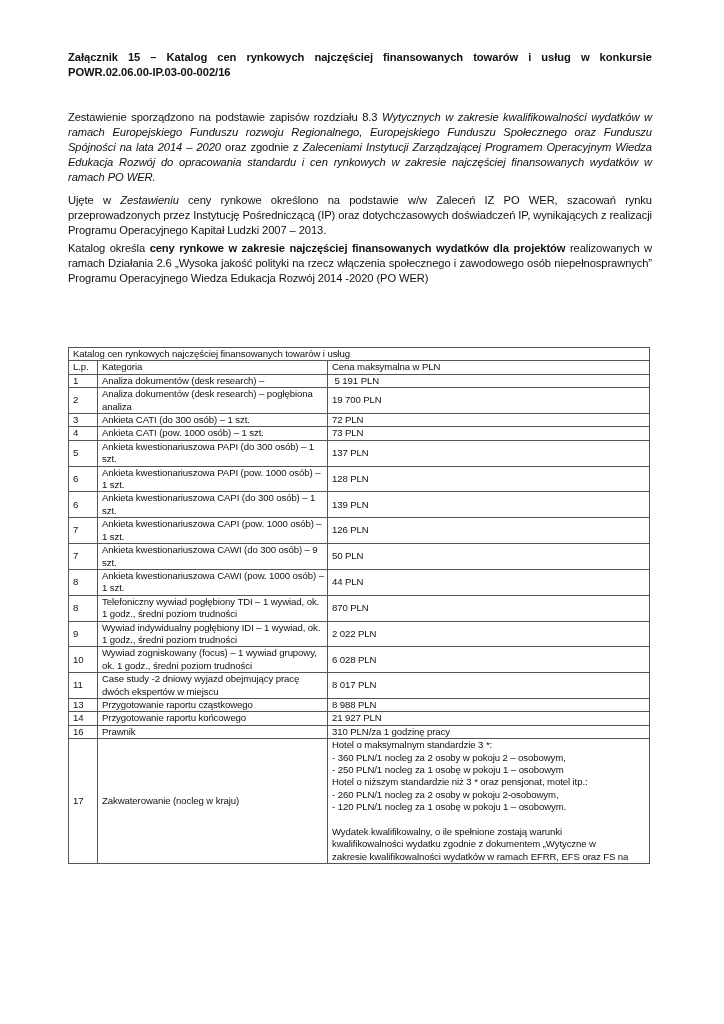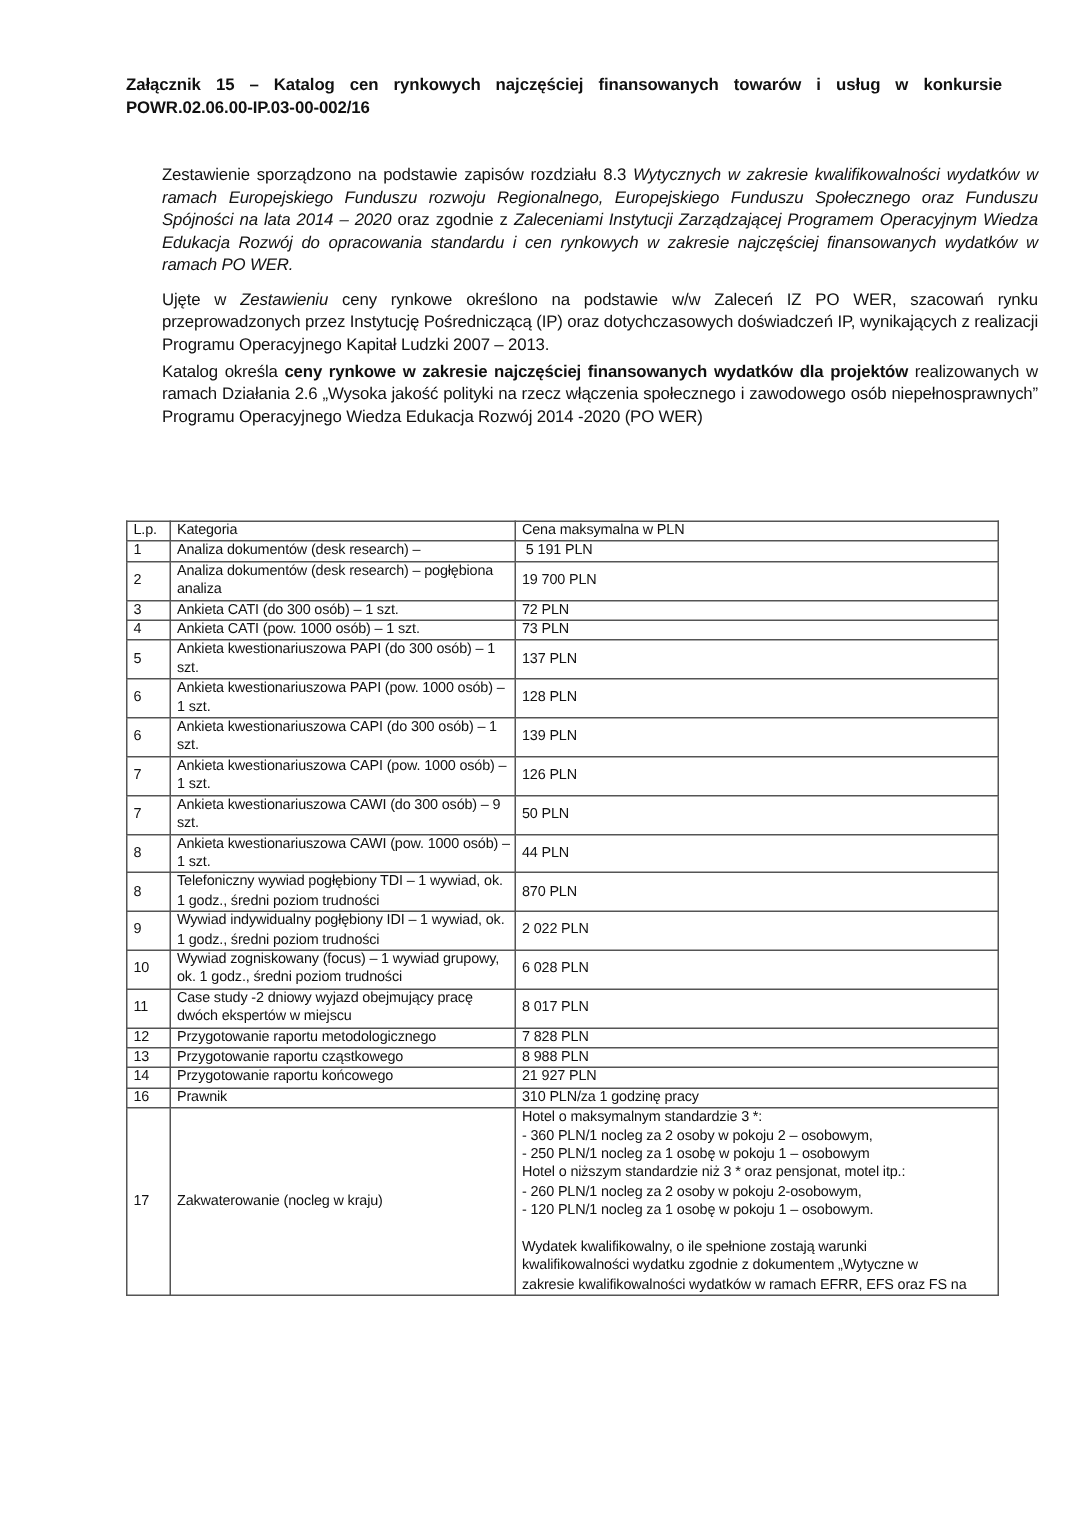--- a/index.html
+++ b/index.html
@@ -1,31 +1,30 @@
 <!DOCTYPE html>
 <html><head>
 <meta charset="utf-8">
 <style>
   html, body { margin: 0; padding: 0; background: #ffffff; }
   body {
     width: 724px; height: 1024px; position: relative; overflow: hidden;
     font-family: "Liberation Sans", "DejaVu Sans", sans-serif;
     color: #111111;
   }
-  .page { position: absolute; left: 16px; top: 0; width: 668px; height: 1024px; }
+  .page { position: absolute; left: 0; top: 0; width: 668px; height: 1024px; }
   .title {
     position: absolute; left: 68px; top: 50px; width: 584px;
     font-size: 11.2px; font-weight: bold; line-height: 15px;
     text-align: justify; letter-spacing: -0.05px;
   }
   .para {
     position: absolute; left: 68px; width: 584px;
     font-size: 11.2px; line-height: 15px; text-align: justify;
     letter-spacing: -0.1px;
-    margin-left: 24px;
   }
   .para i { font-style: italic; }
   .para b { font-weight: bold; }
   #p1 { top: 110px; }
   #p2 { top: 193px; }
   #p3 { top: 241px; }
   #p4 { top: 297px; }
 
   table.catalog {
     position: absolute; left: 68px; top: 347px; width: 581px;
@@ -59,20 +58,23 @@
   <div class="para" id="p3"><span>Katalog określa </span><b>ceny rynkowe w zakresie najczęściej finansowanych wydatków dla projektów</b><span> realizowanych w ramach Działania 2.6 „Wysoka jakość polityki na rzecz włączenia społecznego i zawodowego osób niepełnosprawnych” Programu Operacyjnego Wiedza Edukacja Rozwój 2014 -2020 (PO WER)</span></div>
 
 
   <table class="catalog">
     <colgroup>
         <col class="c1">
         <col class="c2">
         <col class="c3">
       </colgroup>
     <tbody>
+      <tr class="single">
+        <td colspan="3">Katalog cen rynkowych  najczęściej finansowanych towarów i usług</td>
+      </tr>
       <tr class="single">
         <td>L.p.</td>
         <td>Kategoria</td>
         <td>Cena maksymalna w PLN</td>
       </tr>
 
       <tr class="single">
         <td class="lp">1</td>
         <td>Analiza dokumentów (desk research) –</td>
         <td style="white-space:pre"> 5 191 PLN</td>
@@ -136,25 +138,20 @@
         <td class="lp">10</td>
         <td>Wywiad zogniskowany (focus) – 1 wywiad grupowy, ok. 1 godz., średni poziom trudności</td>
         <td>6 028 PLN</td>
       </tr>
       <tr class="double">
         <td class="lp">11</td>
         <td>Case study -2 dniowy wyjazd obejmujący pracę dwóch ekspertów w miejscu</td>
         <td>8 017 PLN</td>
       </tr>
       <tr class="single">
-        <td class="lp">12</td>
-        <td>Przygotowanie raportu metodologicznego</td>
-        <td>7 828 PLN</td>
-      </tr>
-      <tr class="single">
         <td class="lp">13</td>
         <td>Przygotowanie raportu cząstkowego</td>
         <td>8 988 PLN</td>
       </tr>
       <tr class="single">
         <td class="lp">14</td>
         <td>Przygotowanie raportu końcowego</td>
         <td>21 927 PLN</td>
       </tr>
       <tr class="single">

